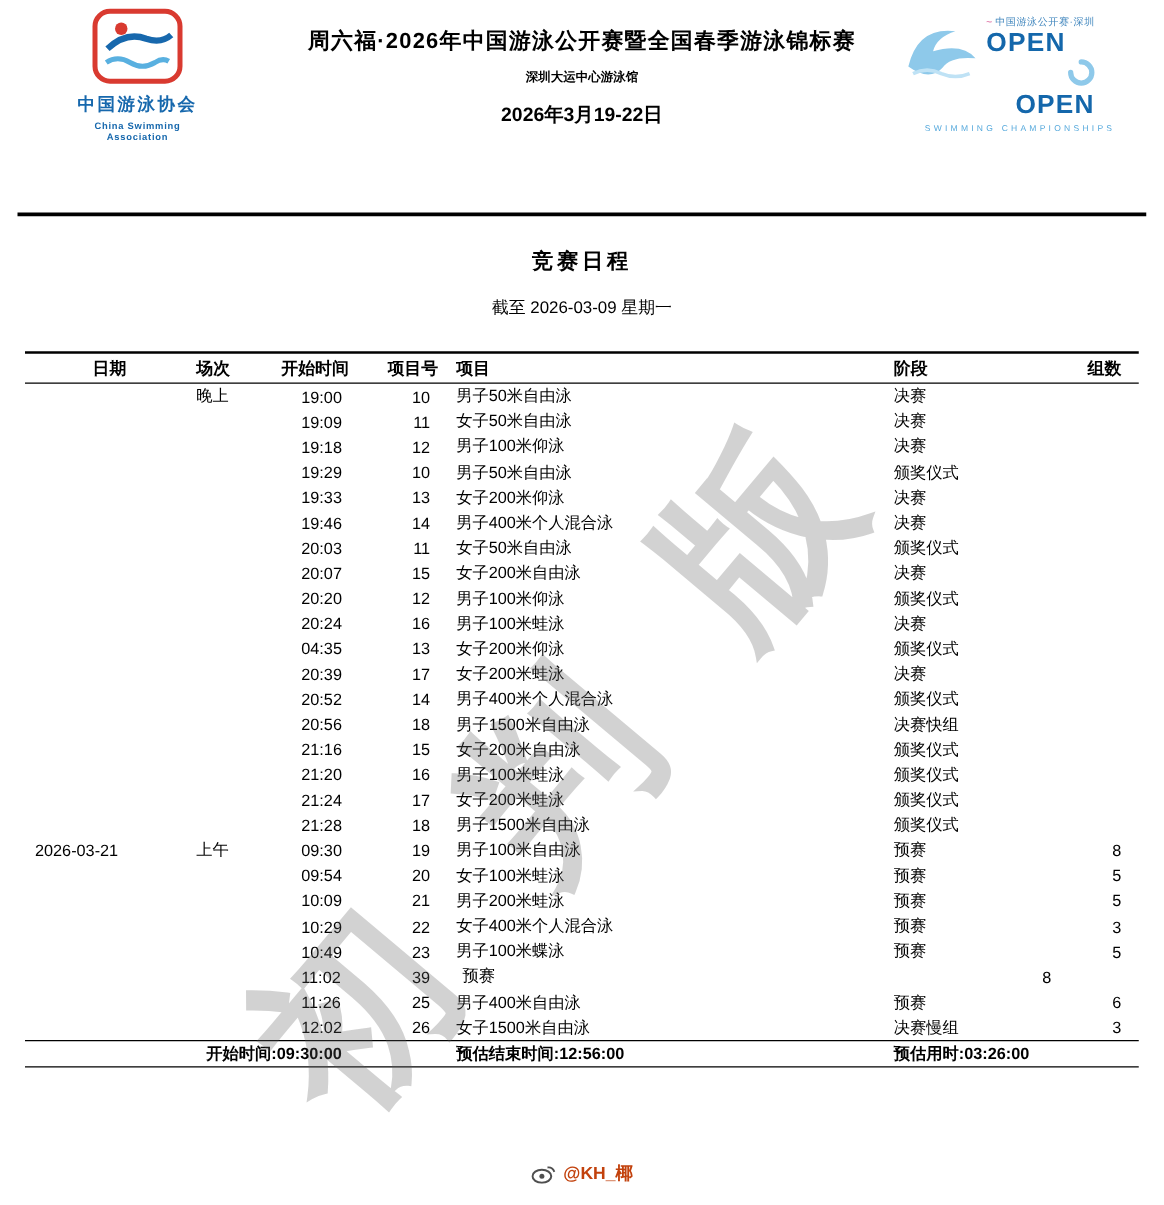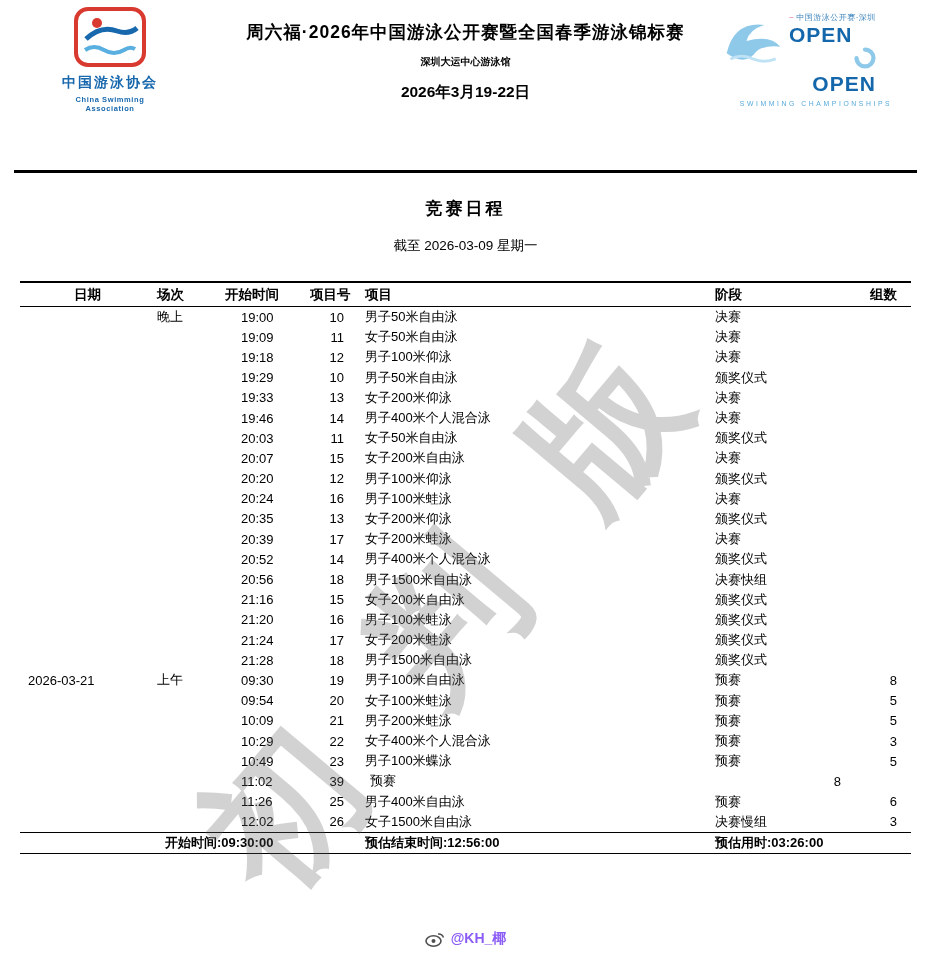--- a/index.html
+++ b/index.html
@@ -59,21 +59,21 @@
   .h-stage, .c-stage { padding-left:10px; }
   .h-groups, .c-groups { justify-content:flex-end; padding-right:14px; }
   .s-start { grid-column:2 / 5; padding-left:10px; }
   .s-end { grid-column:5 / 6; padding-left:5px; }
   .s-dur { grid-column:6 / 8; padding-left:10px; }
 
   
   .footer {
     position:absolute; left:0; right:0; bottom:16px;
     display:flex; justify-content:center; align-items:center; gap:6px;
-    color:#8b5cf6; font-weight:bold; font-size:14px;
+    color:#c2410c; font-weight:bold; font-size:14px;
   }
 
   
   .watermark {
     position:absolute; left:110px; top:520px; width:700px; height:160px;
     font-size:150px; line-height:160px; font-weight:bold;
     letter-spacing:100px; text-align:center; white-space:nowrap;
     color:rgba(95,95,95,0.28);
     transform:rotate(-50deg);
     pointer-events:none; z-index:9;
@@ -229,21 +229,21 @@
           <div class="cell c-session"></div>
           <div class="cell c-time">20:24</div>
           <div class="cell c-no">16</div>
           <div class="cell c-event">男子100米蛙泳</div>
           <div class="cell c-stage">决赛</div>
           <div class="cell c-groups"></div>
         </div>
         <div class="trow">
           <div class="cell c-date"></div>
           <div class="cell c-session"></div>
-          <div class="cell c-time">20:35</div>
+          <div class="cell c-time">04:35</div>
           <div class="cell c-no">13</div>
           <div class="cell c-event">女子200米仰泳</div>
           <div class="cell c-stage">颁奖仪式</div>
           <div class="cell c-groups"></div>
         </div>
         <div class="trow">
           <div class="cell c-date"></div>
           <div class="cell c-session"></div>
           <div class="cell c-time">20:39</div>
           <div class="cell c-no">17</div>

